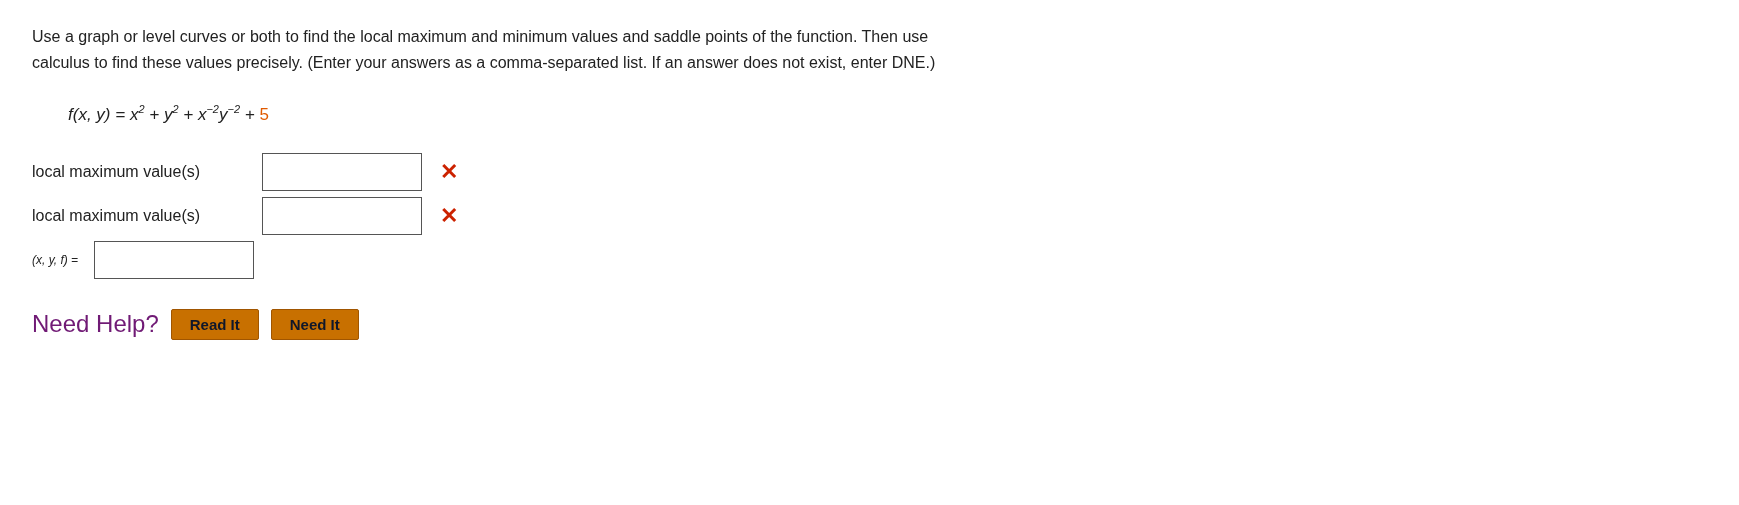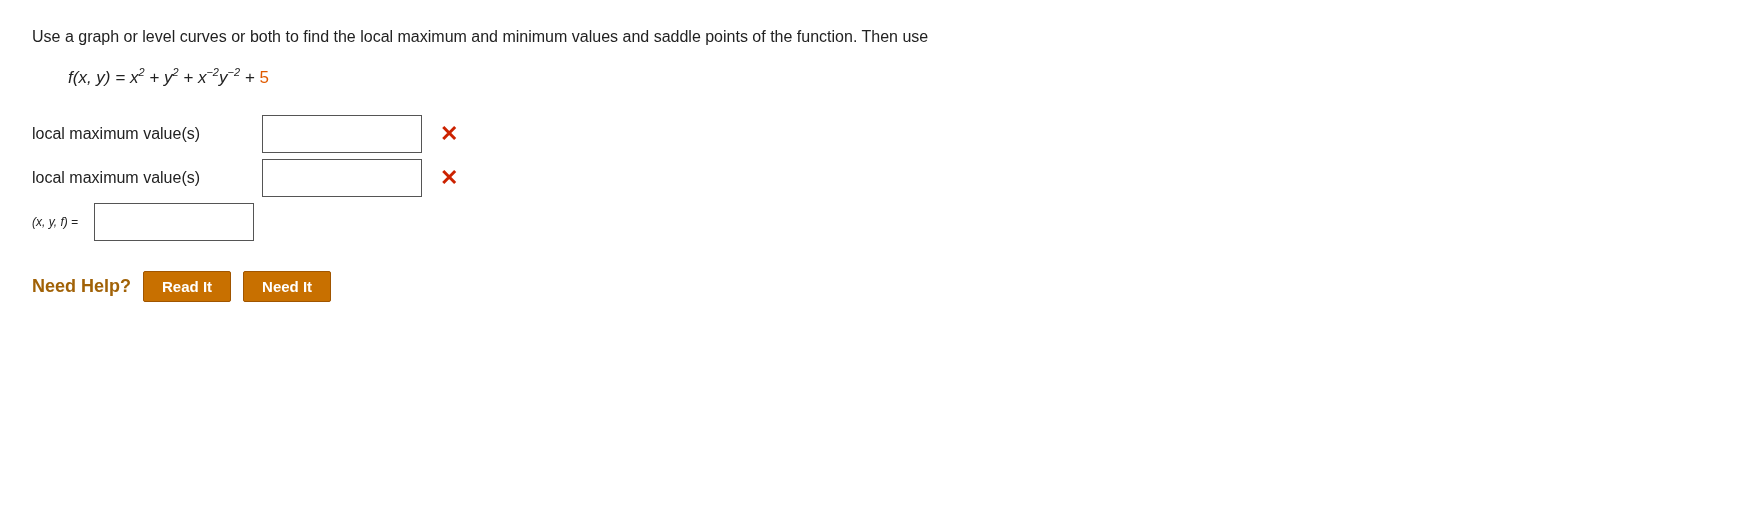--- a/index.html
+++ b/index.html
@@ -15,21 +15,21 @@
       color: #222;
       padding: 24px 32px;
       width: 1739px;
       min-height: 505px;
     }
 
     .instruction-text {
       font-size: 16px;
       line-height: 1.6;
       max-width: 1100px;
-      margin-bottom: 16px;
+      margin-bottom: 28px;
     }
 
     .formula-line {
       font-size: 17px;
       margin-left: 36px;
       margin-bottom: 28px;
       font-style: italic;
     }
 
     .formula-line .italic {
@@ -96,41 +96,42 @@
     }
 
     .need-help-section {
       display: flex;
       align-items: center;
       gap: 12px;
       margin-top: 18px;
     }
 
     .need-help-label {
-      font-size: 18px;
-      font-weight: bold;
-      color: #a16207;
+      font-size: 24px;
+      font-weight: normal;
+      color: #701a75;
     }
 
     .help-button {
       background: #c87000;
-      color: #ffffff;
+      color: #0f172a;
       border: 1px solid #a05500;
       padding: 6px 18px;
       font-size: 15px;
       font-weight: bold;
       cursor: pointer;
       border-radius: 2px;
     }
   </style>
 </head>
 <body>
 
 <div class="instruction-text">
   <span>Use a graph or level curves or both to find the local maximum and minimum values and saddle points of the function. Then use</span><br>
+  <span>calculus to find these values precisely. (Enter your answers as a comma-separated list. If an answer does not exist, enter DNE.)</span>
 </div>
 
 <div class="formula-line">
   <span class="italic">f</span><span>(</span><span class="italic">x</span><span>, </span><span class="italic">y</span><span>) = </span><span class="italic">x</span><sup>2</sup><span> + </span><span class="italic">y</span><sup>2</sup><span> + </span><span class="italic">x</span><sup>−2</sup><span class="italic">y</span><sup>−2</sup><span> + </span><span class="number-highlight">5</span>
 </div>
 
 <div class="rows-container">
 
   <div class="input-row">
     <span class="row-label">local maximum value(s)</span>

